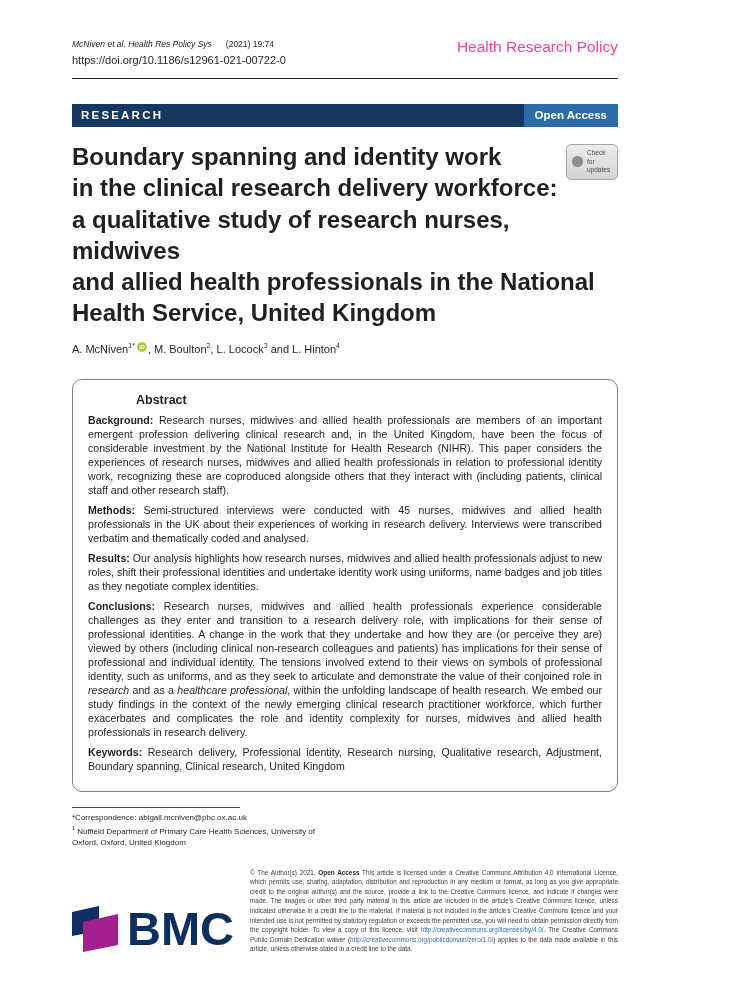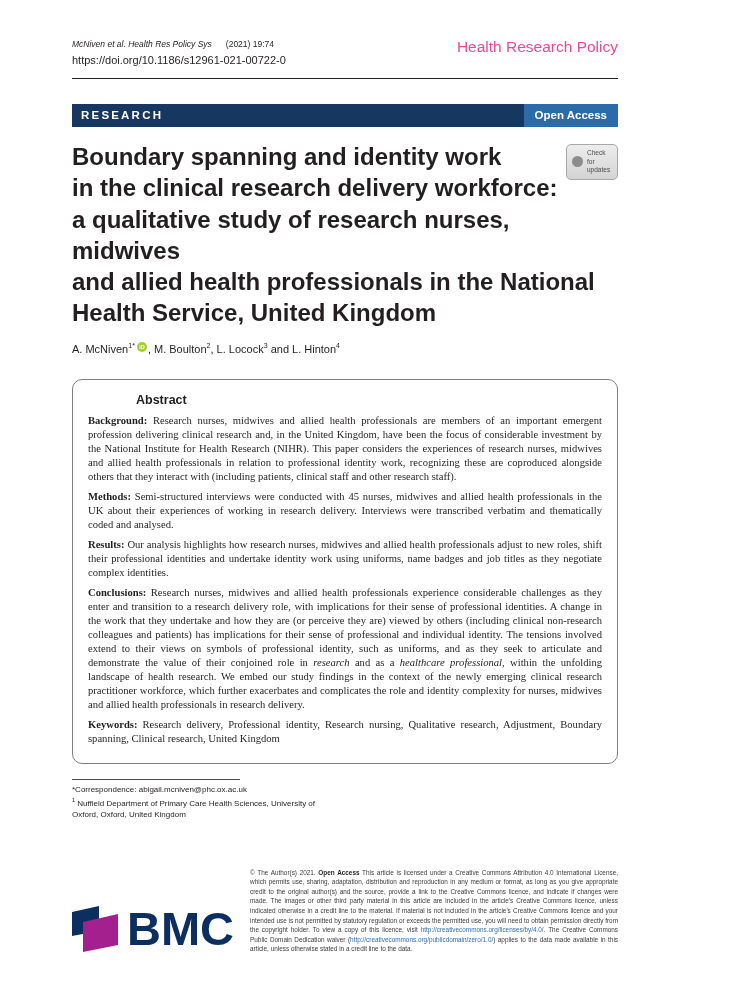--- a/index.html
+++ b/index.html
@@ -34,21 +34,21 @@
   
   .authors { margin-top:14px; font-size:11px; color:#231f20; }
   .authors sup { font-size:7px; }
   .orcid { display:inline-block; width:10px; height:10px; border-radius:50%; background:var(--orcid_green);
            color:#ffffff; font-size:5.5px; font-weight:bold; text-align:center; line-height:10px;
            vertical-align:4px; margin:0 1px 0 2px; cursor:pointer; }
 
   
   .abstract { margin-top:24px; border:1px solid #7f7f7f; border-radius:10px; padding:13px 15px; }
   .abstract h2 { font-size:12.5px; color:#231f20; margin-bottom:7px; font-weight:bold;margin-left:48px; }
-  .abstract p { font-size:10.6px; line-height:1.32; color:#231f20; text-align:justify; margin-bottom:6px;font-family:Liberation Serif, serif; }
+  .abstract p { font-size:10.6px; line-height:1.32; color:#231f20; text-align:justify; margin-bottom:6px; }
   .abstract p:last-child { margin-bottom:4px; }
   .abstract i { font-style:italic; }
 
   
   .fn-rule { width:168px; border-top:1px solid #4a4a4a; margin-top:15px; margin-bottom:4px; }
   .fn { font-size:8px; line-height:1.5; color:#231f20; width:266px; }
   .fn sup { font-size:5.5px; }
   .fn a { color:#231f20; text-decoration:none; }
 
   

